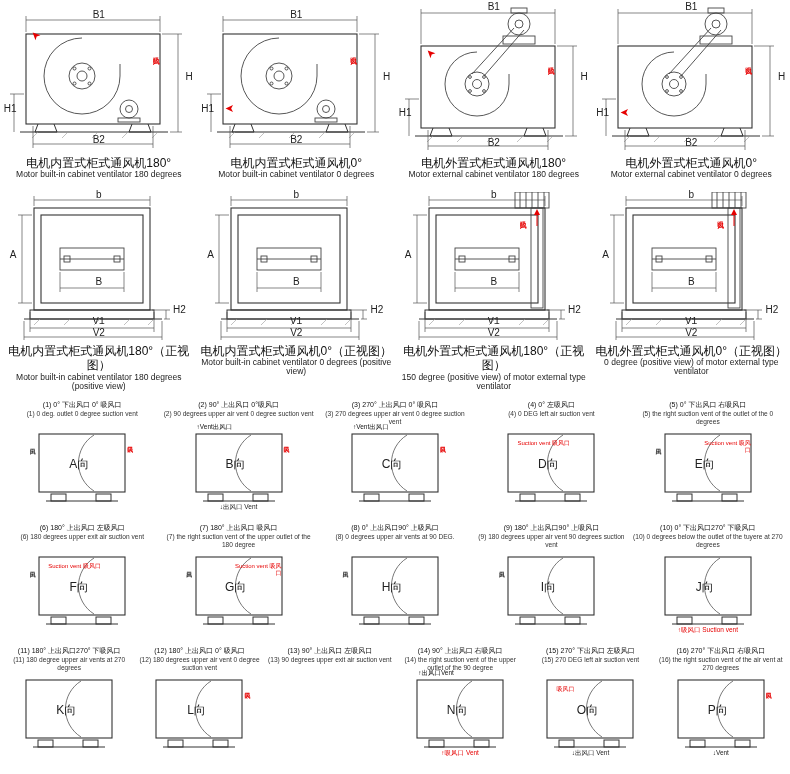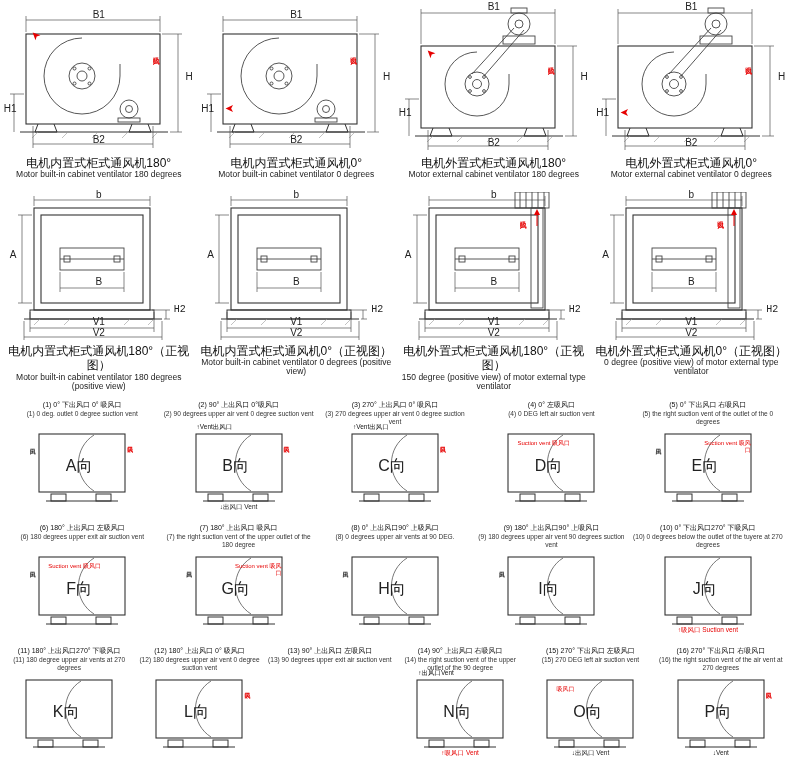--- a/index.html
+++ b/index.html
@@ -18,39 +18,39 @@
   .d-top{top:6px;left:0;right:0;text-align:center;}
   .d-bot{top:131px;left:0;right:0;text-align:center;}
   .d-right{right:1px;top:68px;}
   .d-left{left:0;top:100px;}
   .ext .d-top{top:-2px;}
   .ext .d-bot{top:134px;}
   .ext .d-left{top:104px;}
   .d2-b{top:-2px;left:0;right:0;text-align:center;}
   .d2-A{left:6px;top:58px;}
   .d2-B{top:85px;left:0;right:0;text-align:center;}
-  .d2-v1{top:125px;left:0;right:0;text-align:center;}
+  .d2-v1{top:125px;left:0;right:0;text-align:center;font-family:Liberation Mono, monospace;}
   .d2-v2{top:136px;left:0;right:0;text-align:center;}
-  .d2-h2{right:8px;top:113px;font-family:Liberation Mono, monospace;}
+  .d2-h2{right:8px;top:113px;}
   .vred{position:absolute;right:34px;top:48px;writing-mode:vertical-rl;font-size:7px;color:#e60000;letter-spacing:1px;line-height:1;}
   .ext .vred{top:58px;}
   .vred2{position:absolute;right:62px;top:24px;writing-mode:vertical-rl;font-size:7px;color:#e60000;letter-spacing:1px;line-height:1;}
   .rar{position:absolute;font-size:11px;color:#e60000;line-height:1;}
   .rar.upleft{top:26px;left:27px;transform:rotate(-135deg);}
   .rar.aleft{top:99px;left:24px;transform:rotate(180deg);}
   .ext .rar.upleft{top:44px;}
   .ext .rar.aleft{top:103px;}
   .osec{margin-top:10px;}
   .orow{display:flex;align-items:flex-start;margin-top:6px;padding:0 4px;}
   .ocell{flex:1;min-width:0;padding:0 2px;text-align:center;}
   .ocap{font-size:7px;line-height:1.25;min-height:28px;}
   .ocap-en{font-size:6.6px;color:#333;}
   .odraw{position:relative;width:92px;height:78px;margin:3px auto 8px;}
   .osvg{position:absolute;top:0;left:0;width:92px;height:76px;}
-  .olabel{position:absolute;top:24px;left:0;width:86px;text-align:center;font-size:16px;color:#222;}
+  .olabel{position:absolute;top:24px;left:0;width:86px;text-align:center;font-size:12px;color:#222;}
   .ann{position:absolute;line-height:1.1;}
   .lv{left:-7px;top:12px;writing-mode:vertical-rl;font-size:6px;color:#333;}
   .rv{right:-5px;top:10px;writing-mode:vertical-rl;font-size:6px;color:#e60000;}
   .at{top:-9px;left:4px;font-size:6.5px;color:#111;white-space:nowrap;}
   .ab{top:71px;left:-12px;right:-12px;text-align:center;font-size:6.5px;color:#e60000;white-space:nowrap;}
   .ab.dark{color:#222;}
   .ins{top:8px;left:12px;width:58px;font-size:6px;color:#e60000;text-align:left;}
   .ins.right{left:auto;right:3px;width:52px;text-align:right;}
 </style>
 </head>

